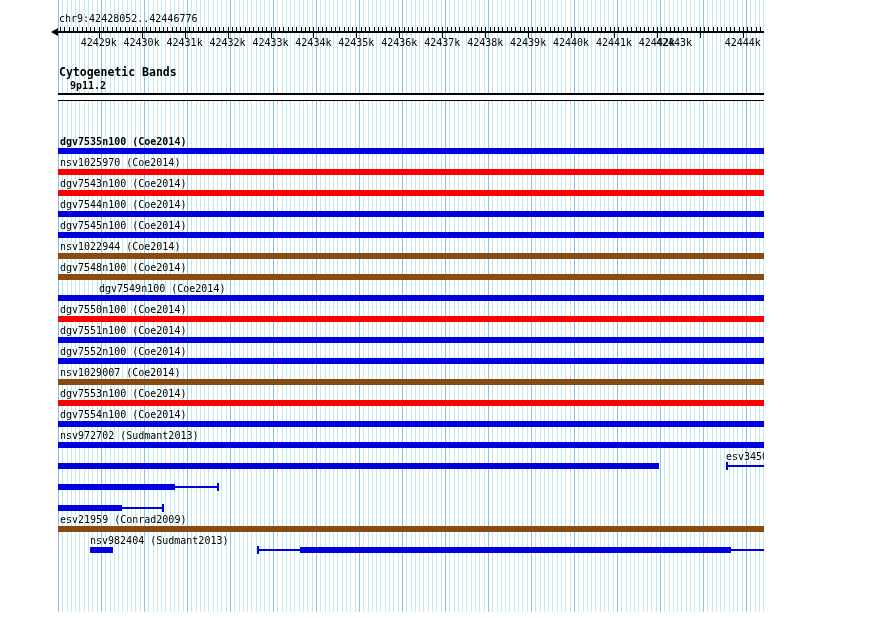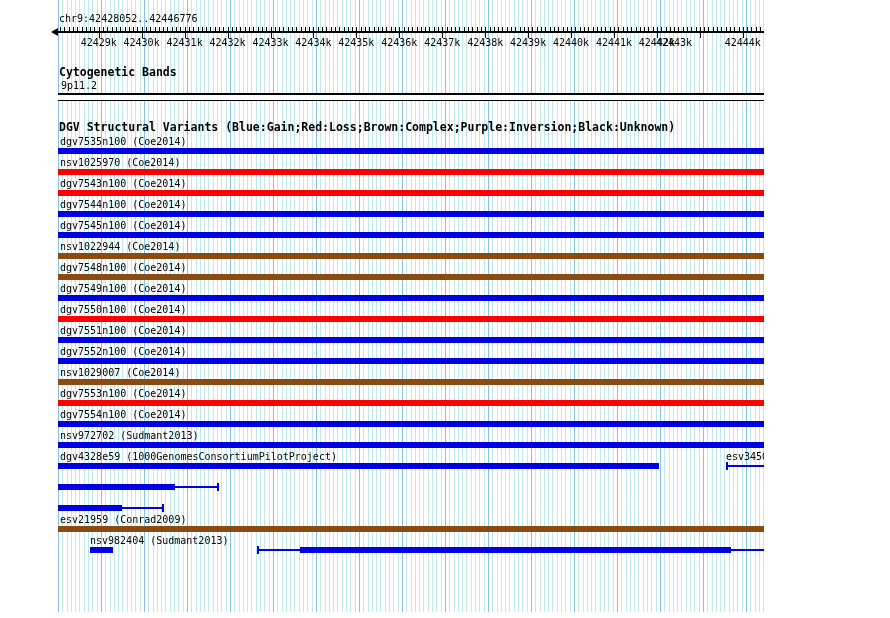--- a/index.html
+++ b/index.html
@@ -258,28 +258,27 @@
       <div class="t10 rlabel" style="left: 674px;">42443k</div>
       <div class="Mtick" style="left: 742.8px;"></div>
       <div class="t10 rlabel" style="left: 742.8px;">42444k</div>
       <div class="Mtick" style="left: 785.7px;"></div>
       <div class="t10 rlabel" style="left: 785.7px;">42445k</div>
       <div class="Mtick" style="left: 828.7px;"></div>
       <div class="t10 rlabel" style="left: 828.7px;">42446k</div>
     </div>
 
   <div class="tbold" style="left:59px;top:66px;">Cytogenetic Bands</div>
-  <div class="t10" style="left:61px;top:80px;">9p11.2</div>
+  <div class="t10" style="left:70px;top:80px;font-weight:bold;">9p11.2</div>
   <div id="band-box"></div>
 
-  <div class="tbold" style="left:59px;top:121px;">DGV Structural Variants (Blue:Gain;Red:Loss;Brown:Complex;Purple:Inversion;Black:Unknown)</div>
 
   <div id="tracks">
       <div class="vrow" style="top: 136px;">
-        <div class="vlabel" style="left: 60px;">dgv7535n100 (Coe2014)</div>
+        <div class="vlabel" style="left: 60px; font-weight: bold;">dgv7535n100 (Coe2014)</div>
         <div class="vbar" style="left: 58px; width: 804px; background: rgb(0, 0, 224);"></div>
       </div>
       <div class="vrow" style="top: 157px;">
         <div class="vlabel" style="left: 60px;">nsv1025970 (Coe2014)</div>
         <div class="vbar" style="left: 58px; width: 804px; background: rgb(255, 0, 0);"></div>
       </div>
       <div class="vrow" style="top: 178px;">
         <div class="vlabel" style="left: 60px;">dgv7543n100 (Coe2014)</div>
         <div class="vbar" style="left: 58px; width: 804px; background: rgb(255, 0, 0);"></div>
       </div>
@@ -293,21 +292,21 @@
       </div>
       <div class="vrow" style="top: 241px;">
         <div class="vlabel" style="left: 60px;">nsv1022944 (Coe2014)</div>
         <div class="vbar" style="left: 58px; width: 804px; background: rgb(139, 74, 16);"></div>
       </div>
       <div class="vrow" style="top: 262px;">
         <div class="vlabel" style="left: 60px;">dgv7548n100 (Coe2014)</div>
         <div class="vbar" style="left: 58px; width: 804px; background: rgb(139, 74, 16);"></div>
       </div>
       <div class="vrow" style="top: 283px;">
-        <div class="vlabel" style="left: 60px;">dgv7549n100 (Coe2014)</div>
+        <div class="vlabel" style="left: 60px; padding-left: 39px;">dgv7549n100 (Coe2014)</div>
         <div class="vbar" style="left: 58px; width: 804px; background: rgb(0, 0, 224);"></div>
       </div>
       <div class="vrow" style="top: 304px;">
         <div class="vlabel" style="left: 60px;">dgv7550n100 (Coe2014)</div>
         <div class="vbar" style="left: 58px; width: 804px; background: rgb(255, 0, 0);"></div>
       </div>
       <div class="vrow" style="top: 325px;">
         <div class="vlabel" style="left: 60px;">dgv7551n100 (Coe2014)</div>
         <div class="vbar" style="left: 58px; width: 804px; background: rgb(0, 0, 224);"></div>
       </div>
@@ -325,21 +324,20 @@
       </div>
       <div class="vrow" style="top: 409px;">
         <div class="vlabel" style="left: 60px;">dgv7554n100 (Coe2014)</div>
         <div class="vbar" style="left: 58px; width: 804px; background: rgb(0, 0, 224);"></div>
       </div>
       <div class="vrow" style="top: 430px;">
         <div class="vlabel" style="left: 60px;">nsv972702 (Sudmant2013)</div>
         <div class="vbar" style="left: 58px; width: 804px; background: rgb(0, 0, 224);"></div>
       </div>
       <div class="vrow" style="top: 451px;">
-        <div class="vlabel" style="left: 60px;">dgv4328e59 (1000GenomesConsortiumPilotProject)</div>
         <div class="vbar" style="left: 58px; width: 601.1px; background: rgb(0, 0, 224);"></div>
         <div class="vlabel" style="left: 726px;">esv3450153 (1000GenomesConso</div>
         <div class="vci" style="left: 726.1px; width: 42.9px; background: rgb(0, 0, 224);"></div>
         <div class="vtick" style="left: 726.1px; background: rgb(0, 0, 224);"></div>
         <div class="vbar" style="left: 769px; width: 93px; background: rgb(0, 0, 224);"></div>
       </div>
       <div class="vrow" style="top: 472px;">
         <div class="vci" style="left: 175.1px; width: 42.9px; background: rgb(0, 0, 224);"></div>
         <div class="vtick" style="left: 217.1px; background: rgb(0, 0, 224);"></div>
         <div class="vbar" style="left: 58px; width: 117.1px; background: rgb(0, 0, 224);"></div>

